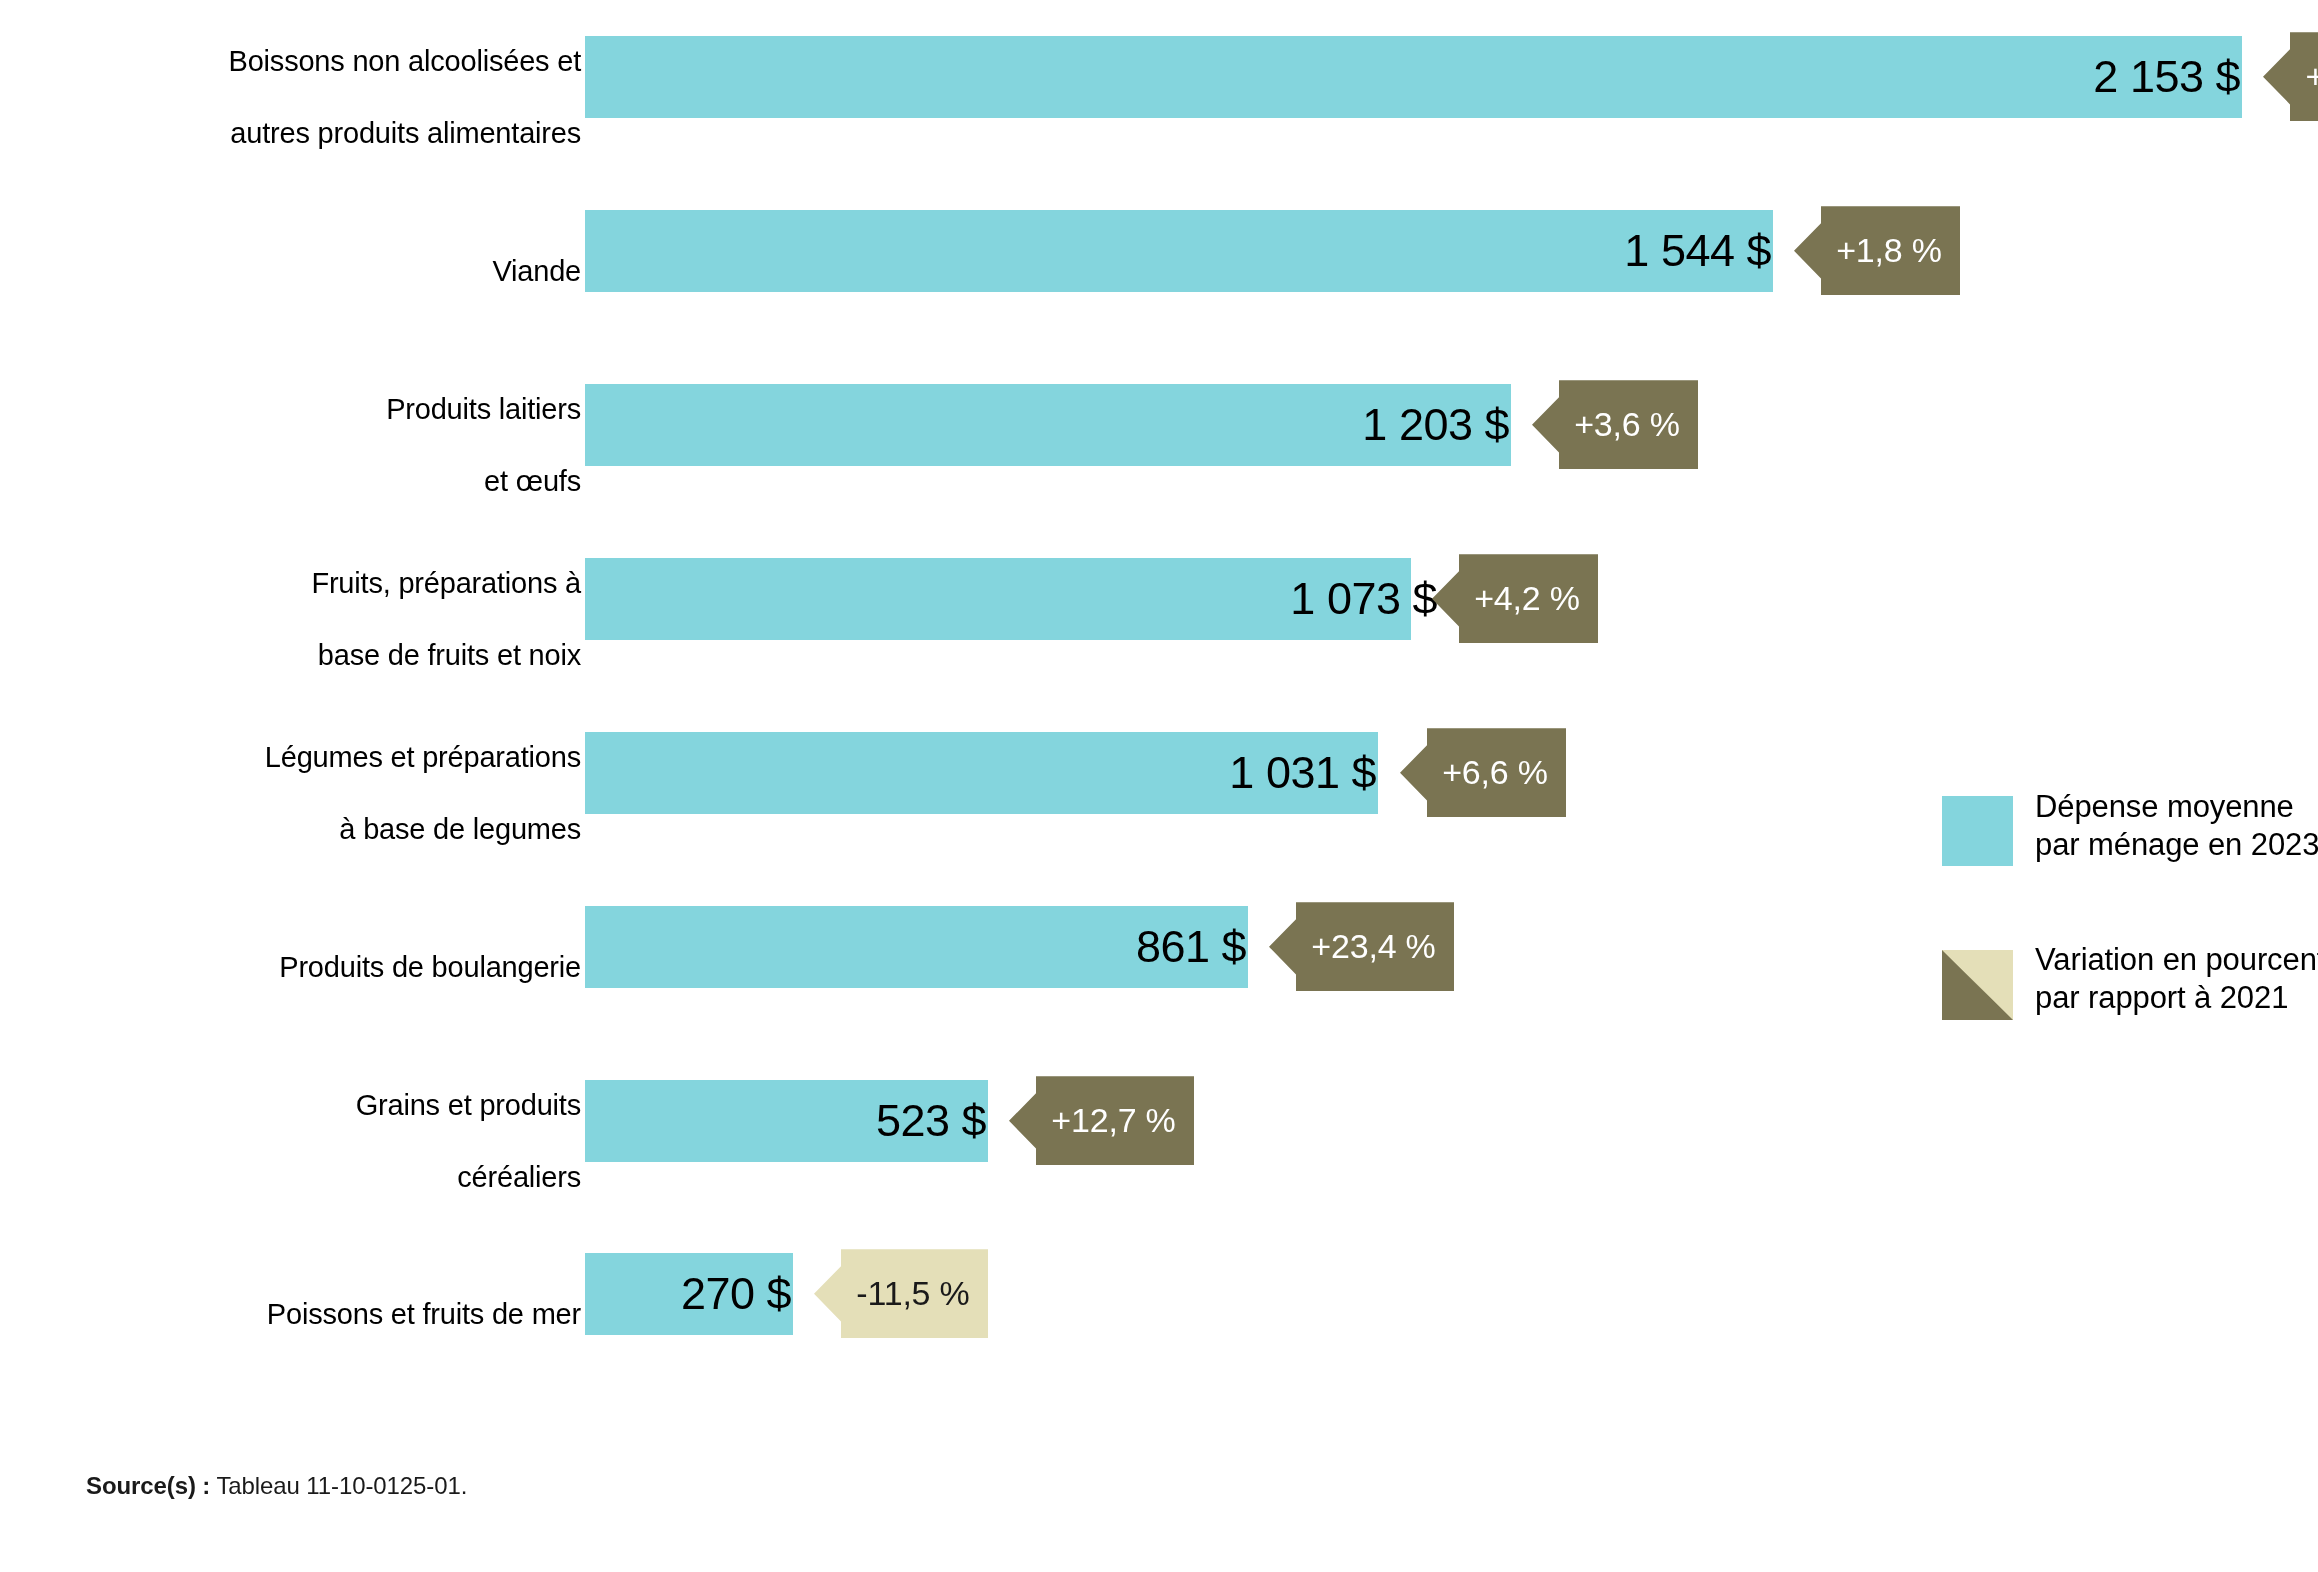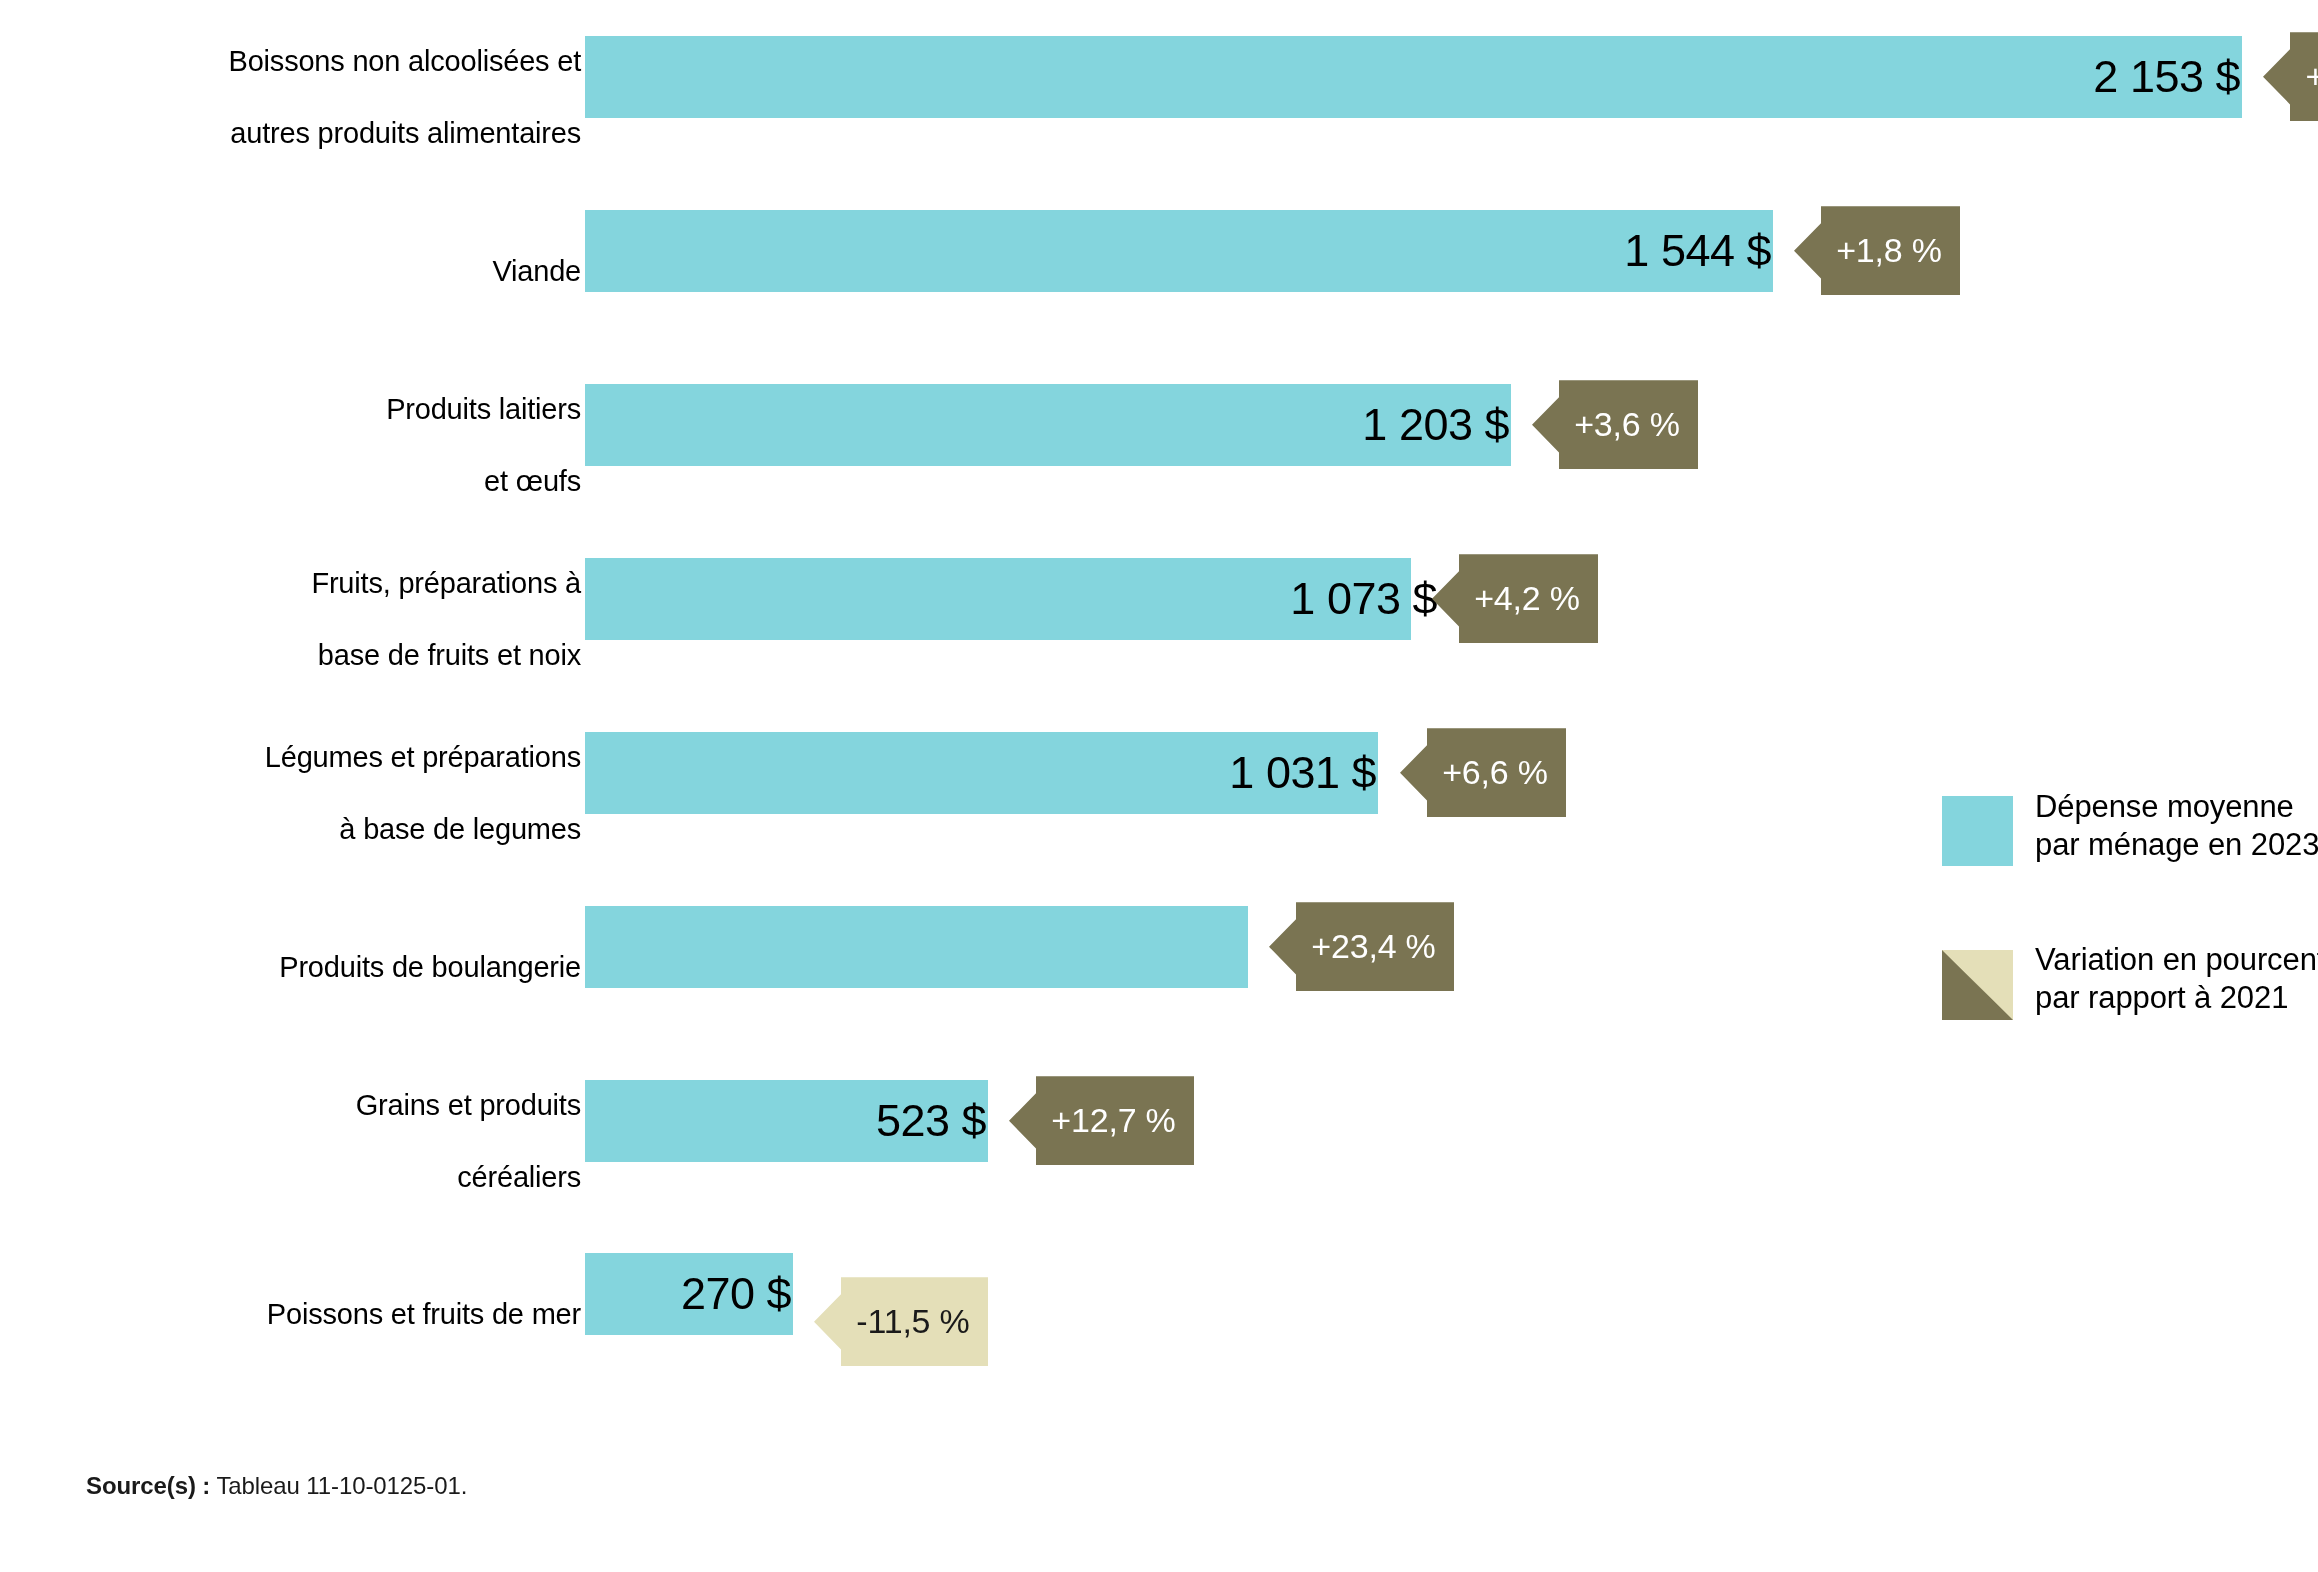--- a/index.html
+++ b/index.html
@@ -196,20 +196,21 @@
       <div class="bar-value" style="left: 585px; width: 793px;">1 031 $</div>
       <div class="pct-arrow pos" style="left: 1400px; width: 166px;">
         <span>+6,6 %</span>
       </div>
     </div>
     <div class="row" style="top: 906px;">
       <div class="cat-label">
         <span>Produits de boulangerie</span>
       </div>
       <div class="bar" style="width: 663px;"></div>
+      <div class="bar-value" style="left: 585px; width: 663px;">861 $</div>
       <div class="pct-arrow pos" style="left: 1269px; width: 185px;">
         <span>+23,4 %</span>
       </div>
     </div>
     <div class="row" style="top: 1080px;">
       <div class="cat-label">
         <span>Grains et produits</span>
         <span>céréaliers</span>
       </div>
       <div class="bar" style="width: 403px;"></div>
@@ -217,21 +218,21 @@
       <div class="pct-arrow pos" style="left: 1009px; width: 185px;">
         <span>+12,7 %</span>
       </div>
     </div>
     <div class="row" style="top: 1253px;">
       <div class="cat-label">
         <span>Poissons et fruits de mer</span>
       </div>
       <div class="bar" style="width: 208px;"></div>
       <div class="bar-value" style="left: 585px; width: 208px;">270 $</div>
-      <div class="pct-arrow neg" style="left: 814px; width: 174px; margin-top: 28px;">
+      <div class="pct-arrow neg" style="left: 814px; width: 174px;">
         <span>-11,5 %</span>
       </div>
     </div>
   </div>
 
 <div class="legend" id="legend">
     <div class="legend-item">
       <div class="legend-swatch teal"></div>
       <div class="legend-text">
         <span>Dépense moyenne</span>

